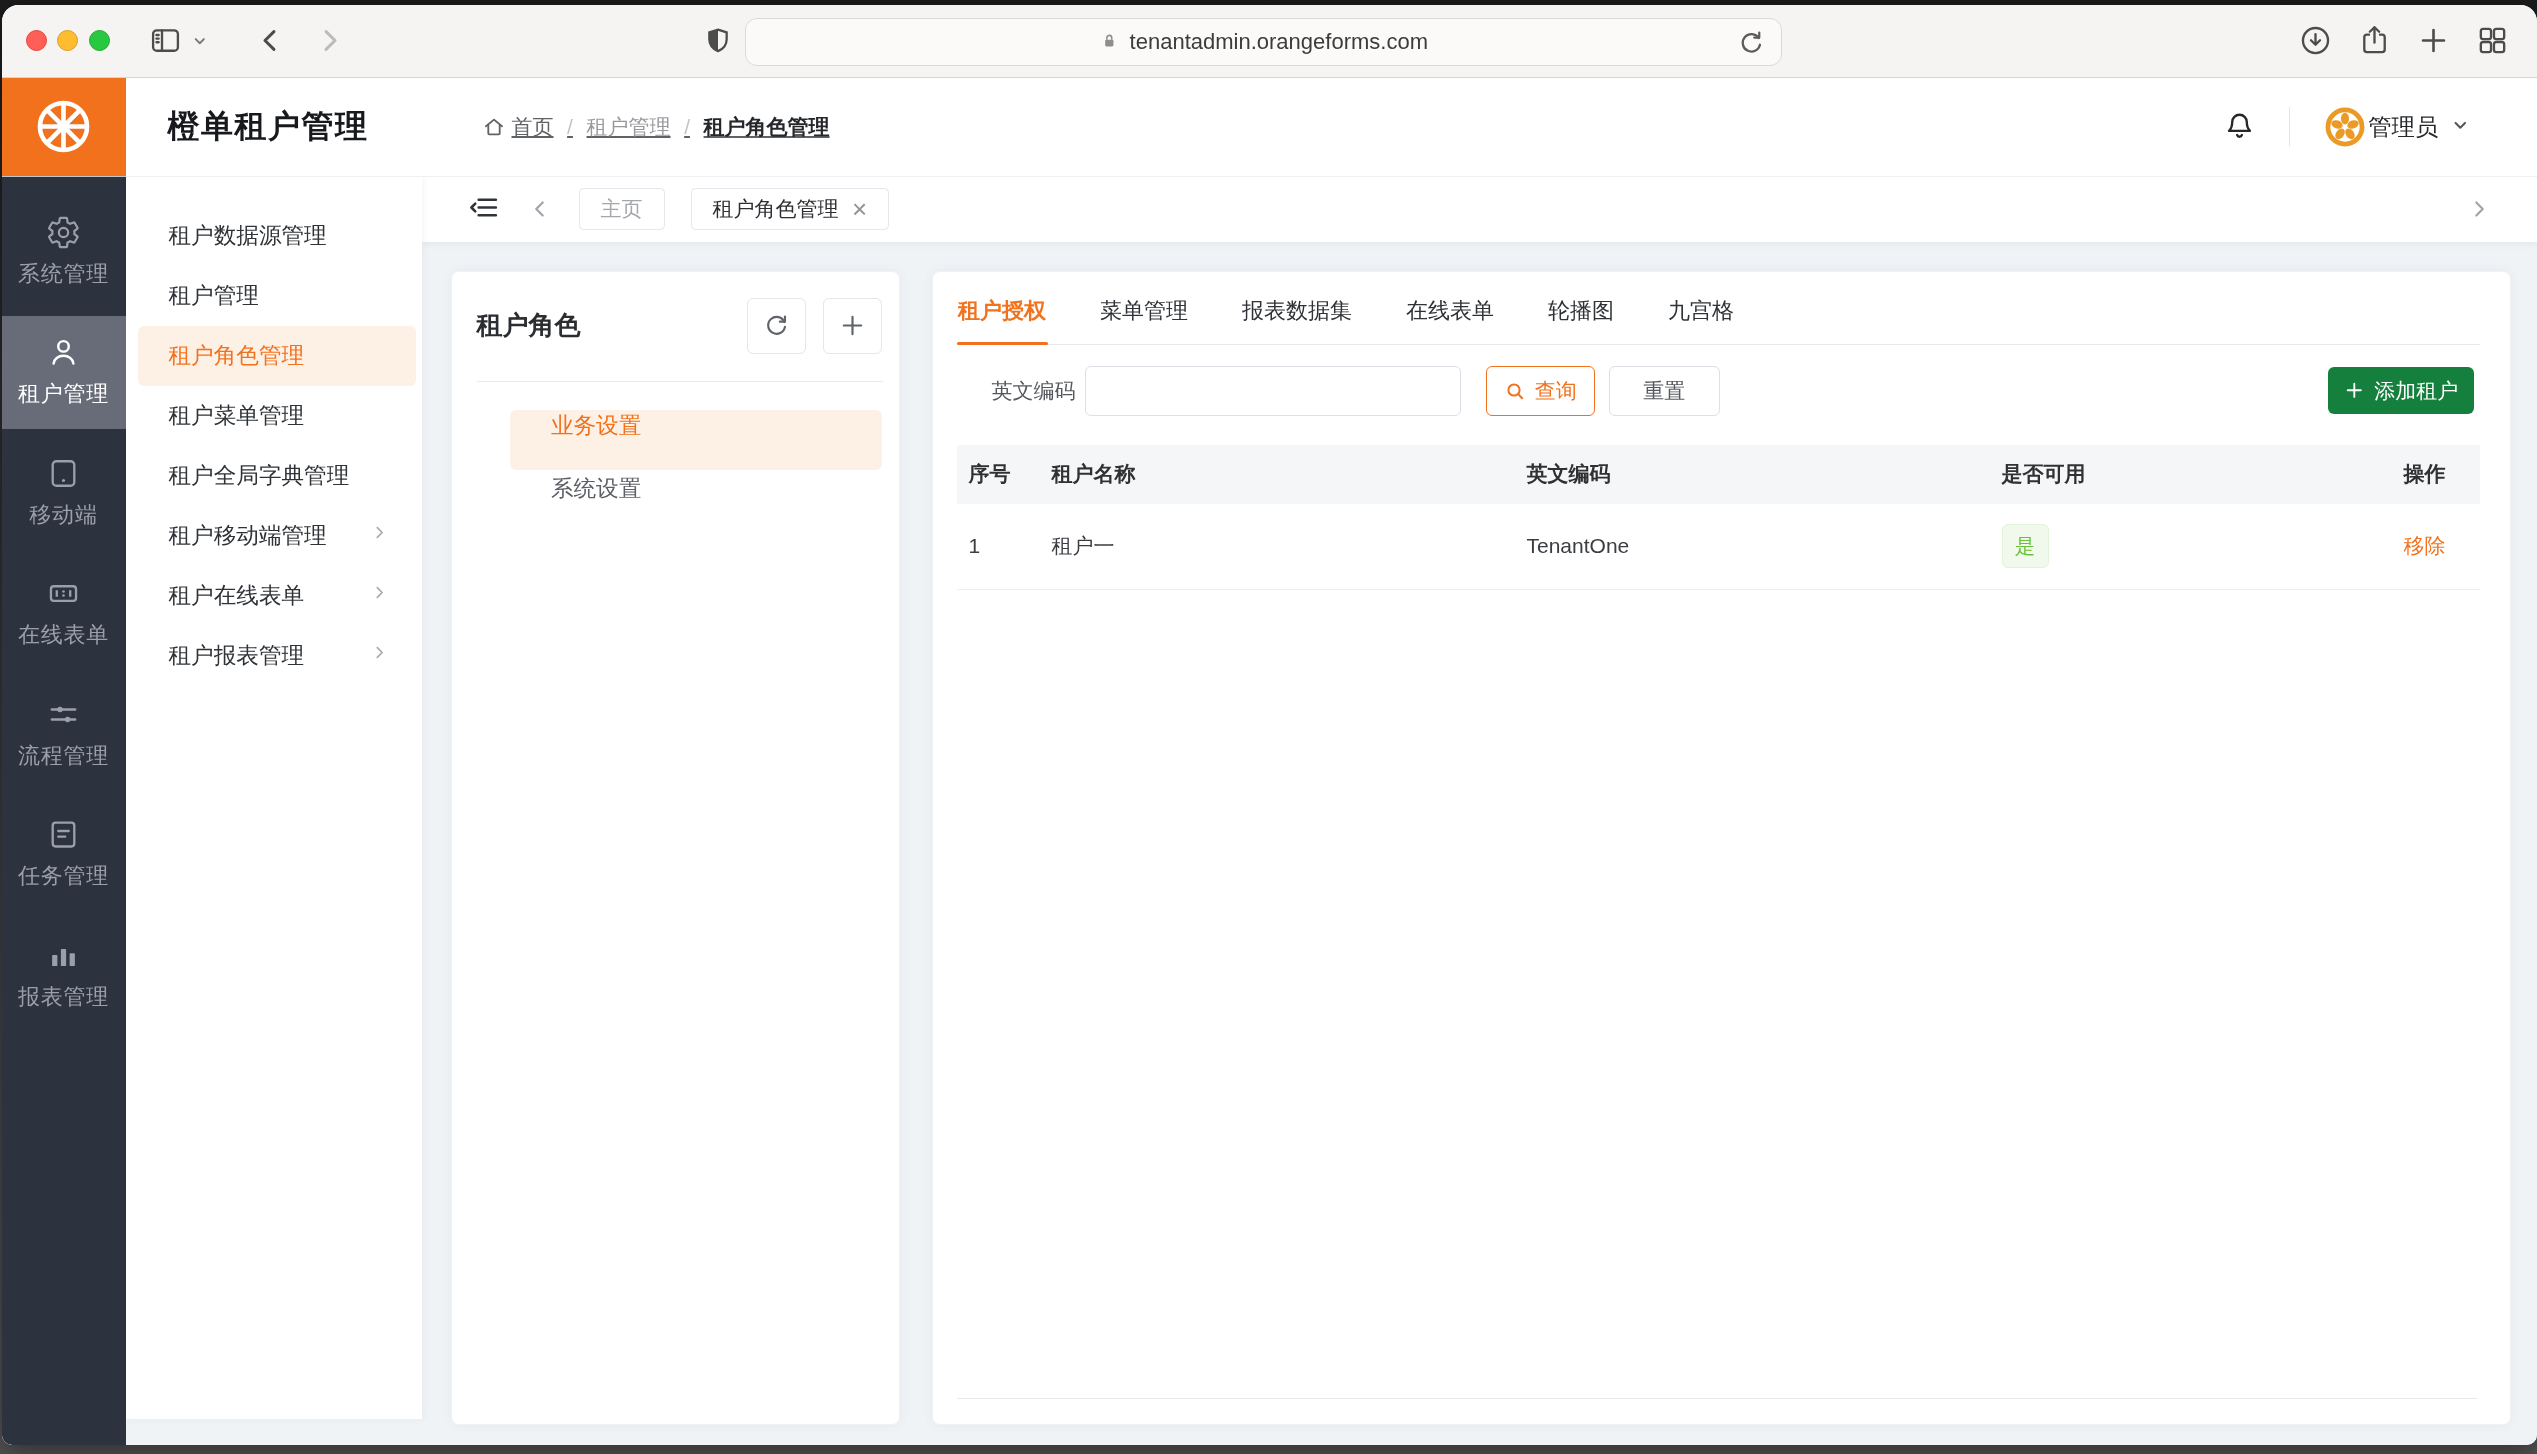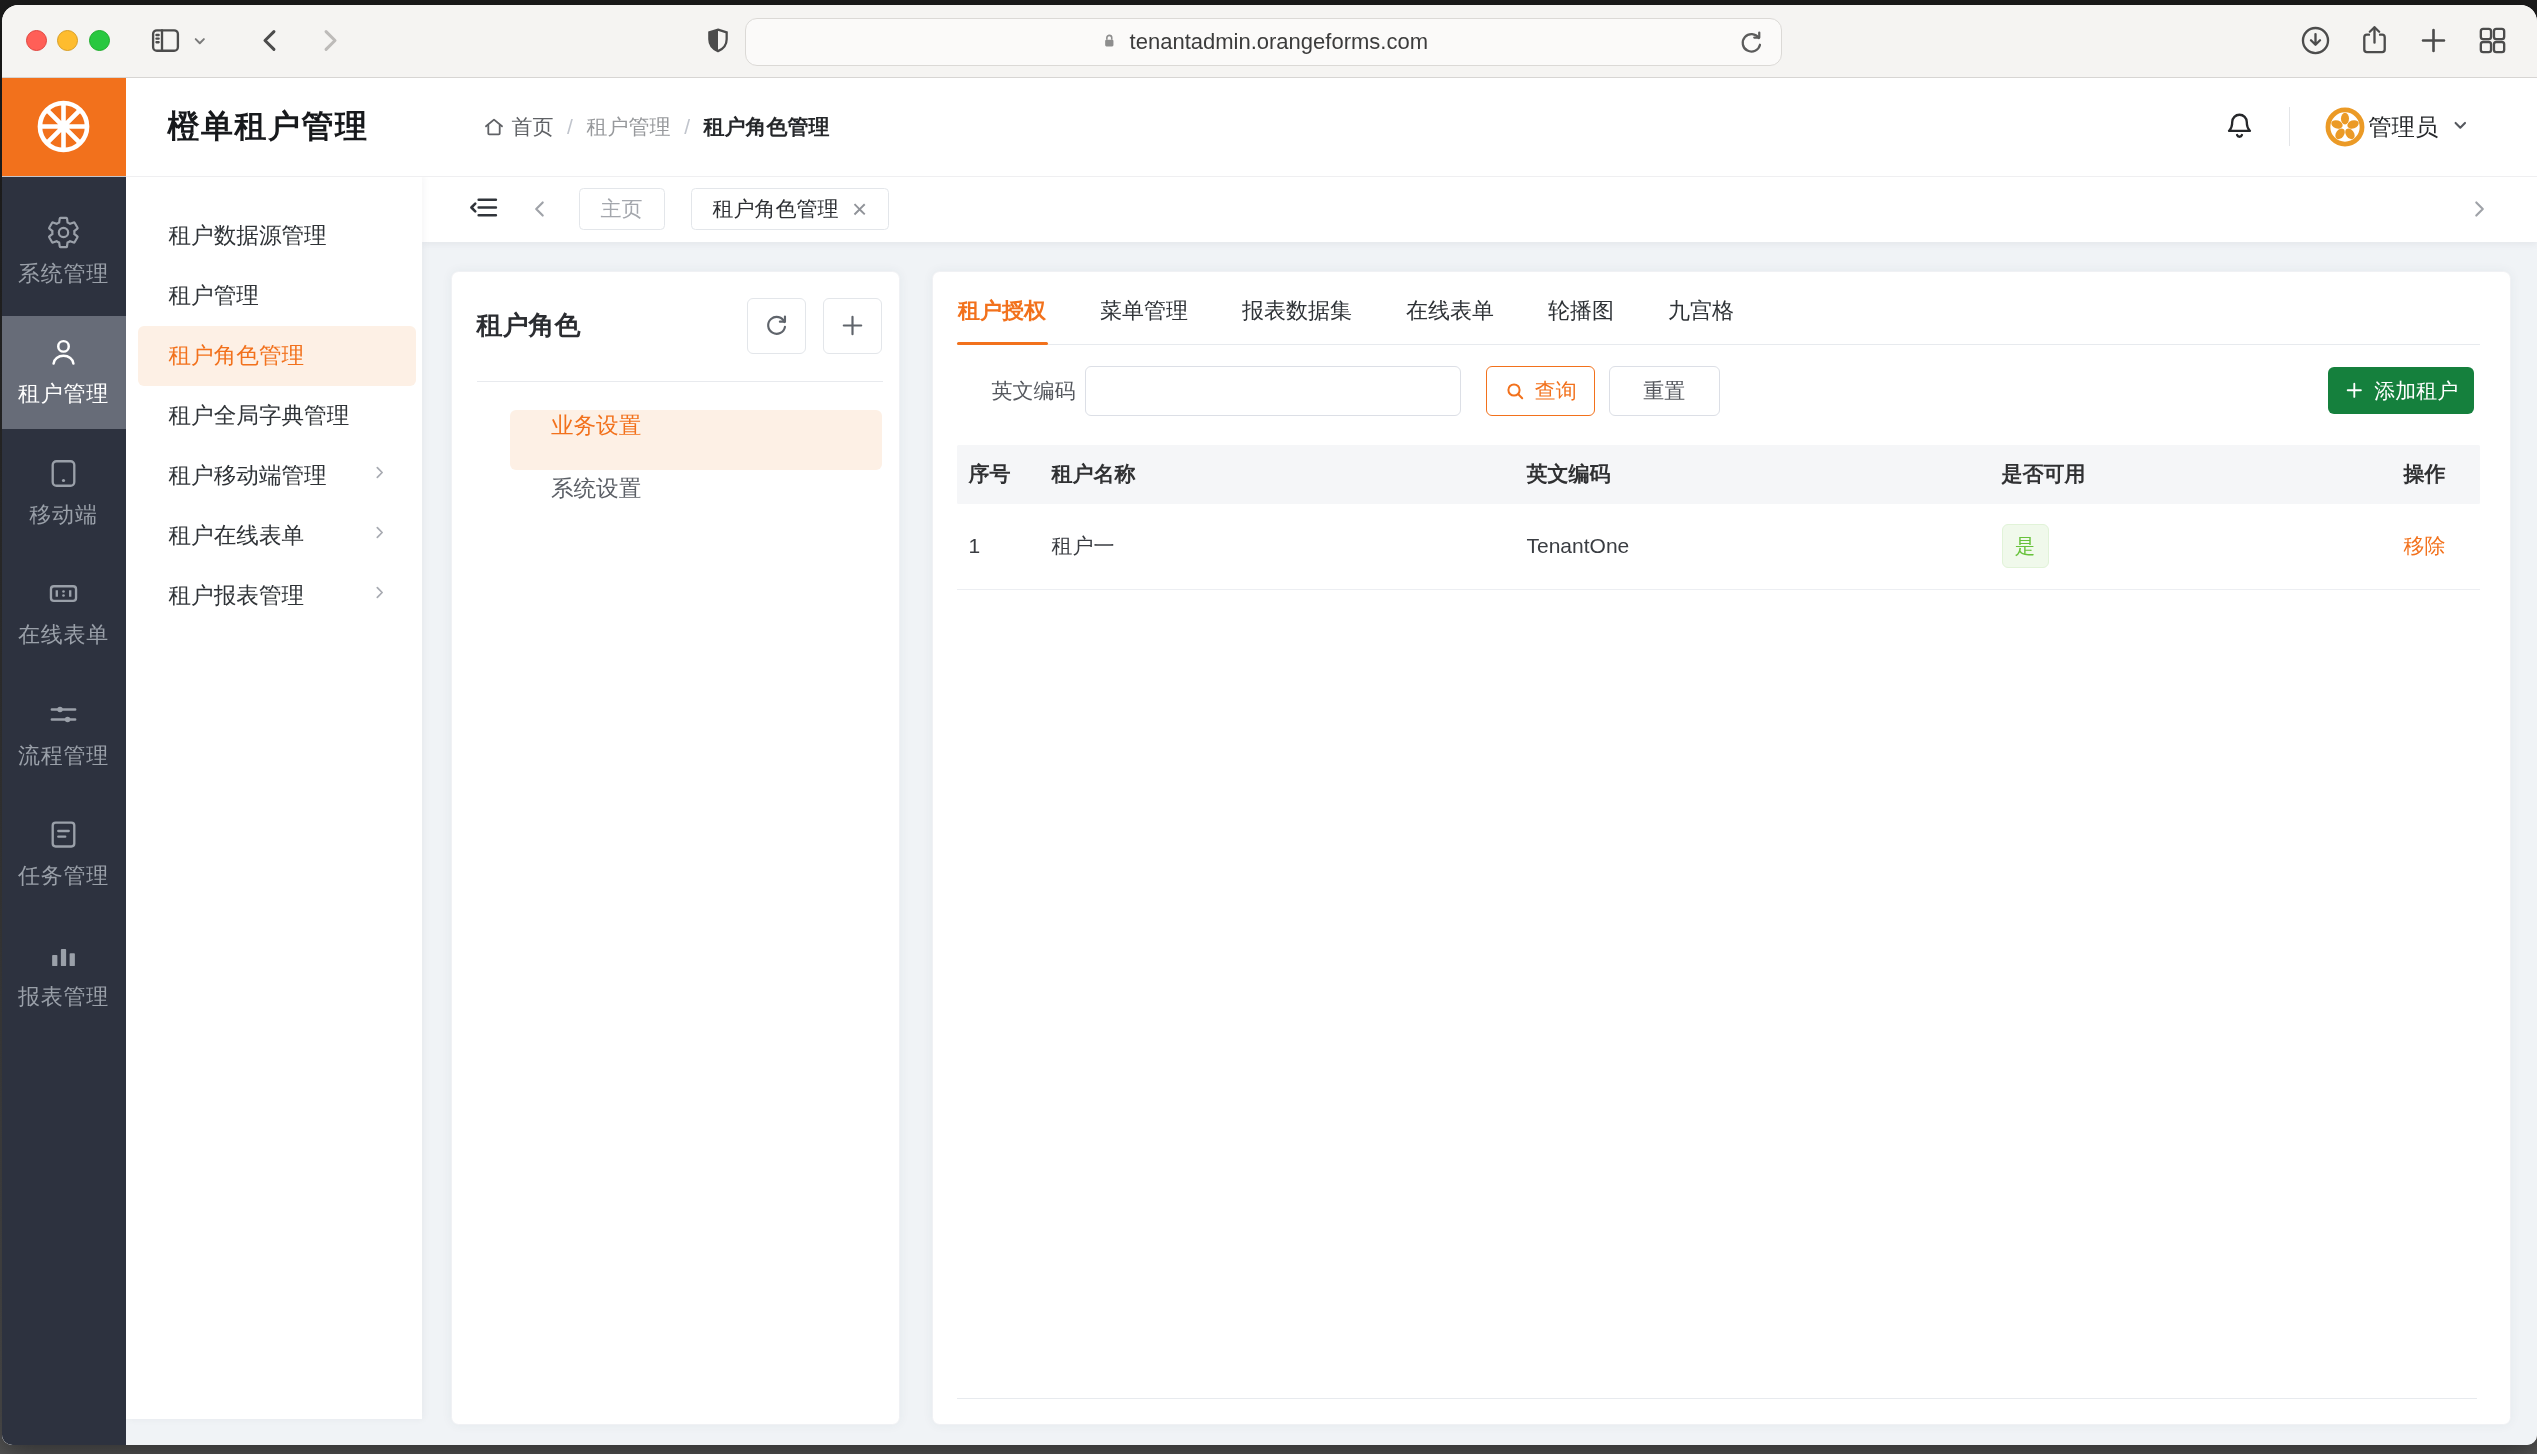--- a/index.html
+++ b/index.html
@@ -26,21 +26,21 @@
     display:flex; align-items:center; justify-content:center; gap:9px; color:#3c3c3c; font-size:22px; }
   .url-reload { position:absolute; right:15px; top:9px; }
   .chrome-right { position:absolute; right:27px; display:flex; gap:24px; align-items:center; color:#5a5a5a;}
 
   
   .app { flex:1; display:flex; flex-direction:column; min-height:0; }
   .app-header { height:98px; background:#fff; display:flex; align-items:center; flex:0 0 auto;
     box-shadow:0 0.8px 0 #ececee; position:relative; z-index:5;}
   .logo-sq { width:124px; height:98px; background:#f2711c; display:flex; align-items:center; justify-content:center; flex:0 0 auto;}
   .app-title { font-size:32px; font-weight:bold; color:#17191c; margin-left:42px; letter-spacing:1.5px;}
-  .crumbs { display:flex; align-items:center; gap:13.6px; margin-left:113px; font-size:21px; color:#606266;}
+  .crumbs { display:flex; align-items:center; gap:13.6px; margin-left:113px; font-size:21px; color:#606266;text-decoration:underline;}
   .crumb-home { display:flex; align-items:center; gap:6px; color:#606266; cursor:pointer;}
   .crumb-sep { color:#c0c4cc; }
   .crumb-mid { color:#97999c; cursor:pointer;}
   .crumb-last { color:#25272a; font-weight:bold; }
   .hdr-right { margin-left:auto; display:flex; align-items:center; padding-right:65px; }
   .hdr-divider { width:0.8px; height:39px; background:#e3e5e8; margin:0 33px 0 33px;}
   .bell { color:#25272a; cursor:pointer;}
   .avatar { width:44px; height:44px; border-radius:50%; background:#fff; display:flex; align-items:center; justify-content:center; }
   .user-name { font-size:23.4px; color:#25272a; margin-left:1px; cursor:pointer;}
   .user-caret { margin-left:10.6px; color:#55585e;}
@@ -316,20 +316,23 @@
 
       <nav class="submenu">
         <div class="sm-item">
               <span>租户数据源管理</span>
             </div>
         <div class="sm-item">
               <span>租户管理</span>
             </div>
         <div class="sm-item active">
               <span>租户角色管理</span>
+            </div>
+        <div class="sm-item">
+              <span>租户菜单管理</span>
             </div>
         <div class="sm-item">
               <span>租户全局字典管理</span>
             </div>
         <div class="sm-item">
               <span>租户移动端管理</span>
           <span class="sm-caret"><svg width="21" height="21" viewBox="0 0 24 24" fill="none" stroke="currentColor" stroke-width="2" stroke-linecap="round" stroke-linejoin="round">
                   <path d="M9.5 6.5l5.5 5.5-5.5 5.5"></path>
                 </svg></span>
             </div>

